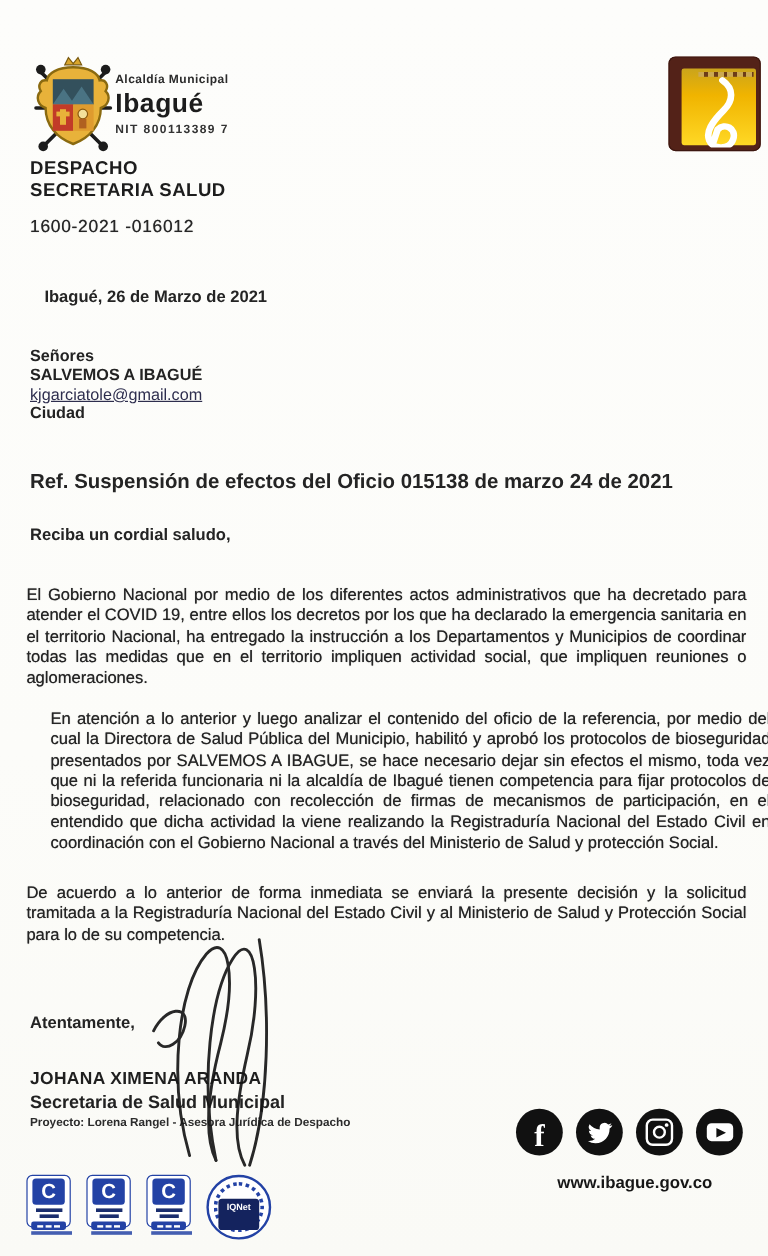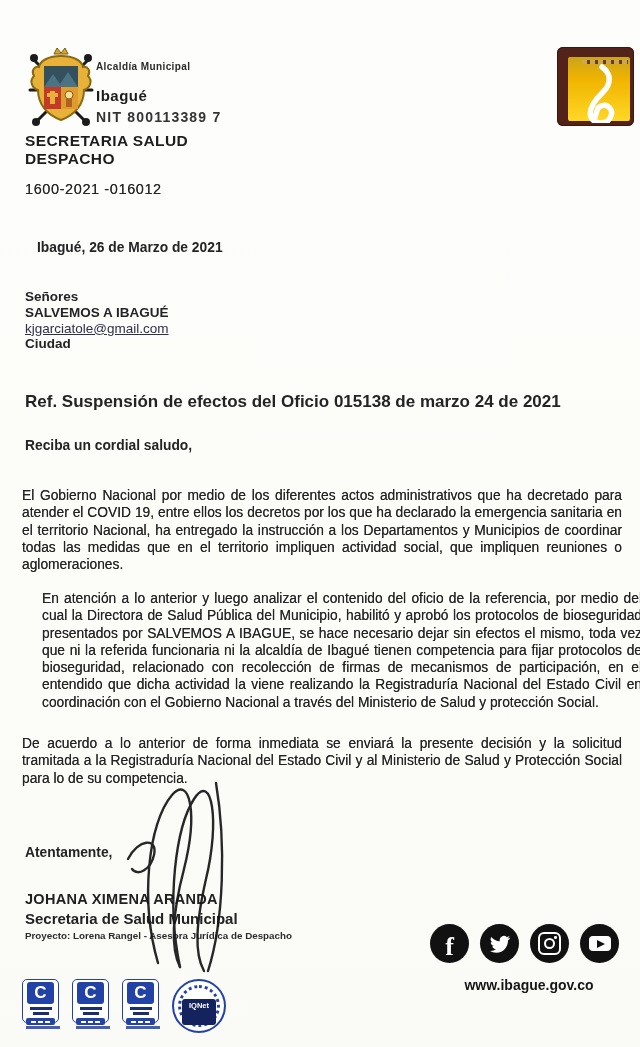--- a/index.html
+++ b/index.html
@@ -7,22 +7,22 @@
     position:relative;width:640px;height:1047px;margin:0 auto;
     background:linear-gradient(180deg,#fdfdfb 0%,#fcfcf9 60%,#fafaf6 100%);
     font-family:"Liberation Sans",sans-serif;color:#222;overflow:hidden;
   }
   .soft{text-shadow:0 0 .6px rgba(30,30,30,.75);} 
 
   
   .crest{position:absolute;left:24px;top:46px;}
   .hdr-text{position:absolute;left:96px;top:62px;line-height:1;}
   .hdr-small{font-size:10px;font-weight:bold;color:#2b2b2b;letter-spacing:.4px;}
-  .hdr-name{font-size:15px;font-weight:bold;color:#1c1c1c;margin-top:16px;letter-spacing:.5px;}
-  .hdr-nit{font-size:14px;font-weight:bold;color:#333;margin-top:7px;letter-spacing:1.2px;}
+  .hdr-name{font-size:22px;font-weight:bold;color:#1c1c1c;margin-top:3px;letter-spacing:.5px;}
+  .hdr-nit{font-size:10px;font-weight:bold;color:#333;margin-top:7px;letter-spacing:1.2px;}
   .musical-logo{position:absolute;left:557px;top:47px;width:77px;height:79px;
     background:#532218;border-radius:6px;box-shadow:0 0 0 1px #3c1710 inset;}
   .musical-inner{position:absolute;left:11px;top:10px;right:4px;bottom:5px;
     background:linear-gradient(180deg,#caa41c 0%,#f0b400 35%,#ffd825 100%);border-radius:2px;}
   .musical-inner svg{position:absolute;left:4px;top:6px;}
   .musical-topline{position:absolute;left:14px;top:3px;width:46px;height:4px;
     background:repeating-linear-gradient(90deg,#caa95f 0 5px,#532218 5px 8px);opacity:.8;}
   .dept{position:absolute;left:25px;top:132px;font-size:15.5px;font-weight:bold;
     line-height:17.5px;color:#1d1d1d;letter-spacing:.4px;}
   .fileno{position:absolute;left:25px;top:181px;font-size:14.5px;color:#262626;letter-spacing:.6px;}
@@ -118,22 +118,22 @@
   <div class="musical-logo">
     <div class="musical-inner">
       <div class="musical-topline"></div>
       <svg width="56" height="60" viewBox="0 0 56 60">
         <path d="M30 4 C40 11 39 21 31 29 C21 39 16 47 19 54 C22 62 36 62 39 53 C42 44 32 39 26 45 L22 57" fill="none" stroke="#fff" stroke-width="5.5" stroke-linecap="round"></path>
       </svg>
     </div>
   </div>
 
   <div class="dept">
+    <div>DESPACHO</div>
     <div>SECRETARIA SALUD</div>
-    <div>DESPACHO</div>
   </div>
   <div class="fileno soft">1600-2021 -016012</div>
 
   <div class="dateline">Ibagué, 26 de Marzo de 2021</div>
 
   <div class="addressee">
     <div class="b">Señores</div>
     <div class="b">SALVEMOS A IBAGUÉ</div>
     <div><a href="#" class="email-link">kjgarciatole@gmail.com</a></div>
     <div class="b">Ciudad</div>

